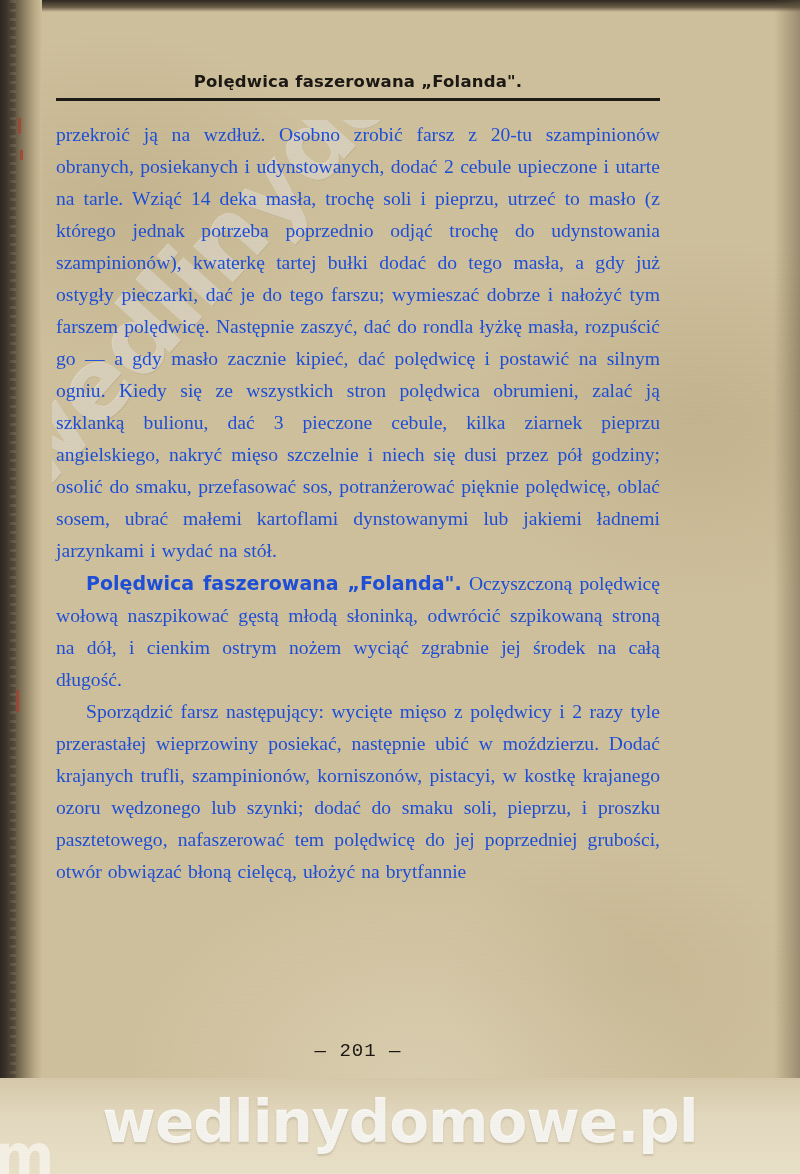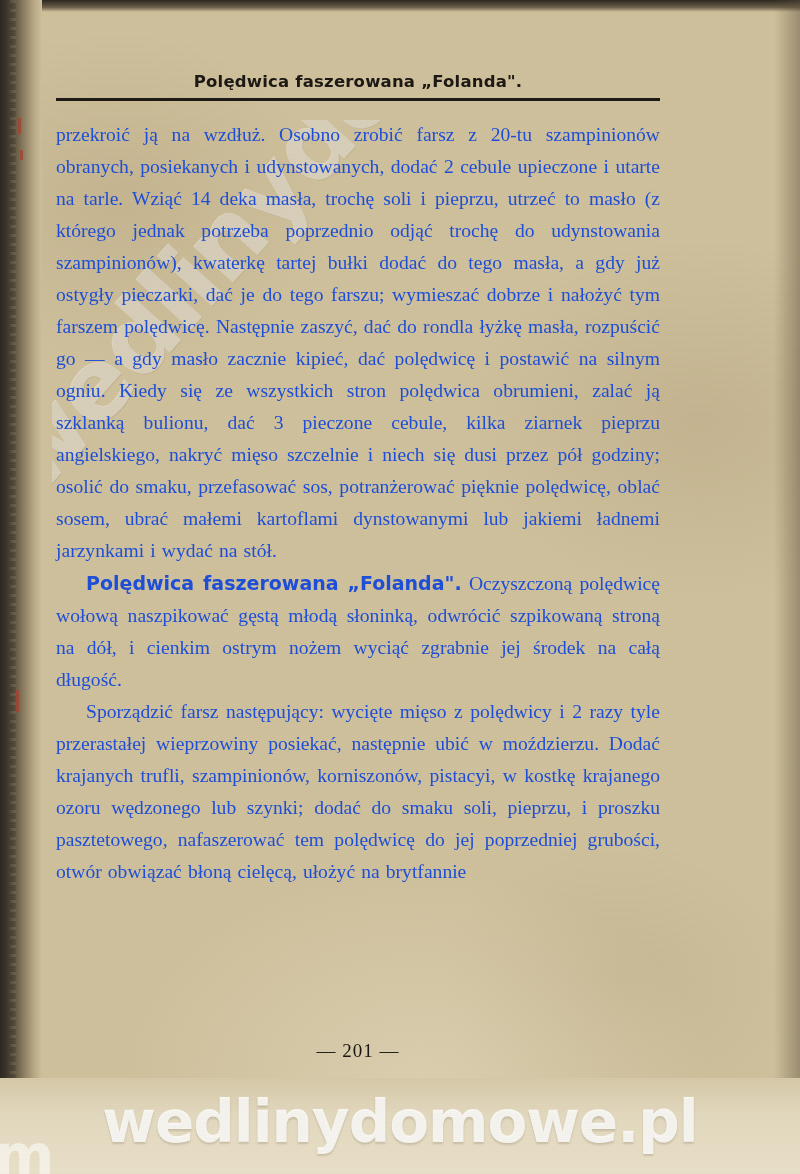--- a/index.html
+++ b/index.html
@@ -165,20 +165,21 @@
   }
   #folio {
     position: absolute;
     left: 56px;
     width: 604px;
     top: 1040px;
     text-align: center;
     font-size: 19px;
     letter-spacing: 1px;
     color: #1a1612;
+    font-family: Liberation Mono, monospace;
   }
 
   
   #grain {
     position: absolute;
     inset: 0;
     pointer-events: none;
     background-image:
       repeating-linear-gradient(0deg, rgba(0,0,0,0.025) 0px, rgba(0,0,0,0.025) 1px, rgba(255,255,255,0.015) 1px, rgba(255,255,255,0.015) 2px);
     opacity: .55;

